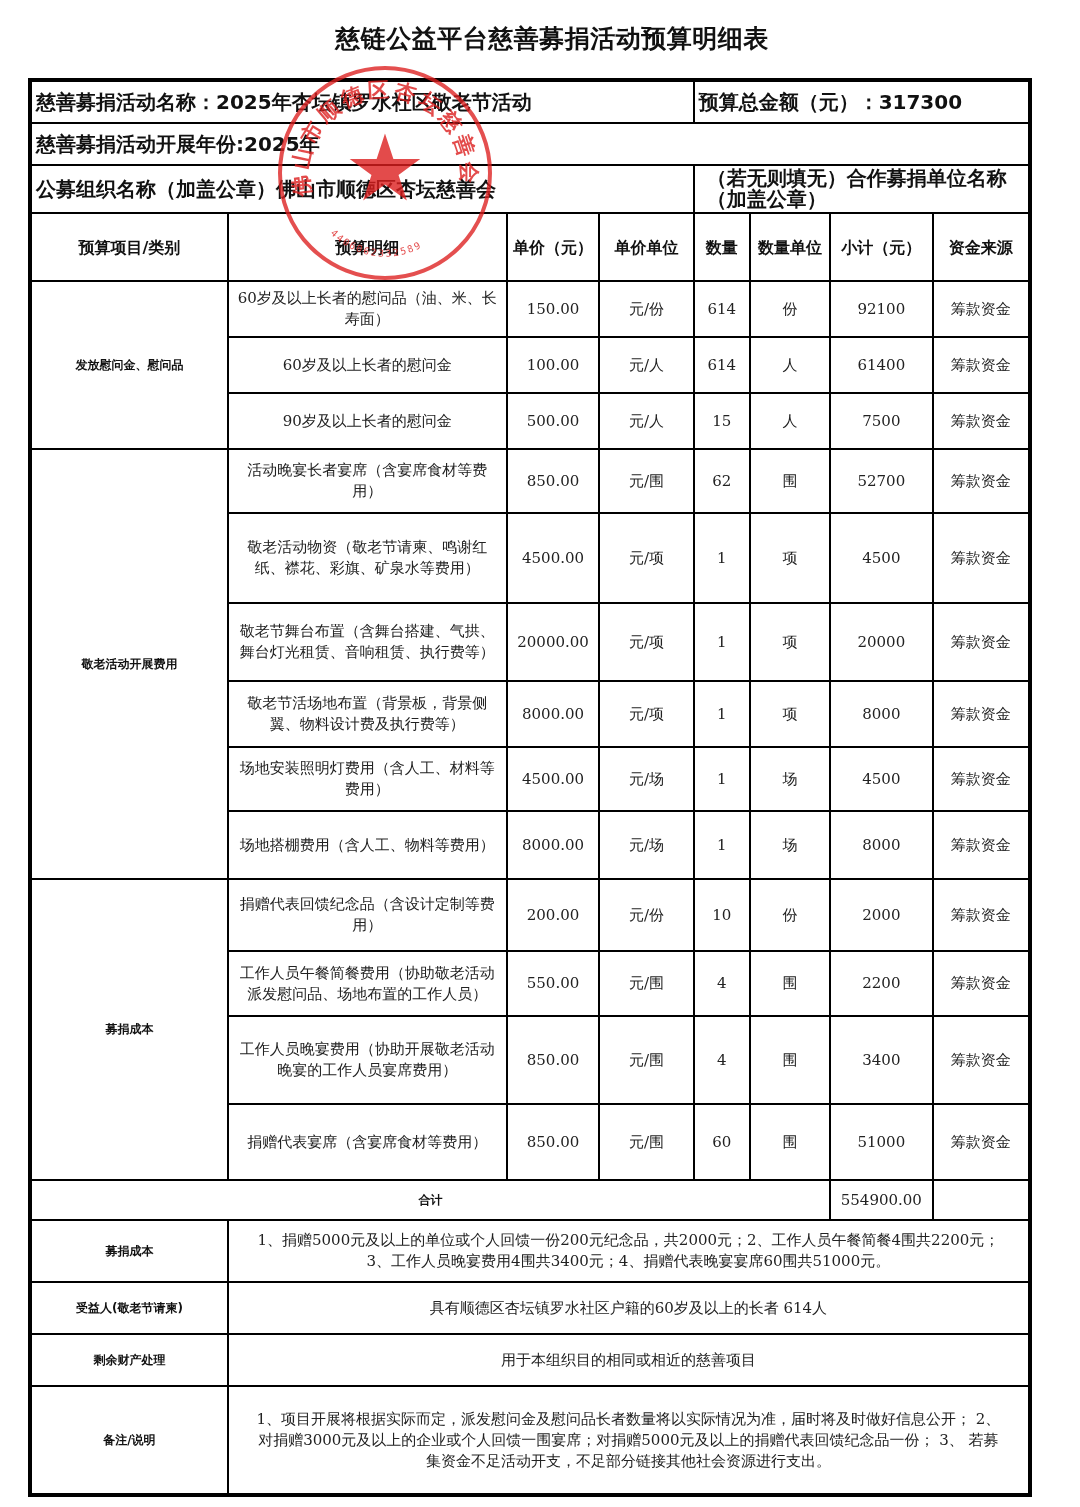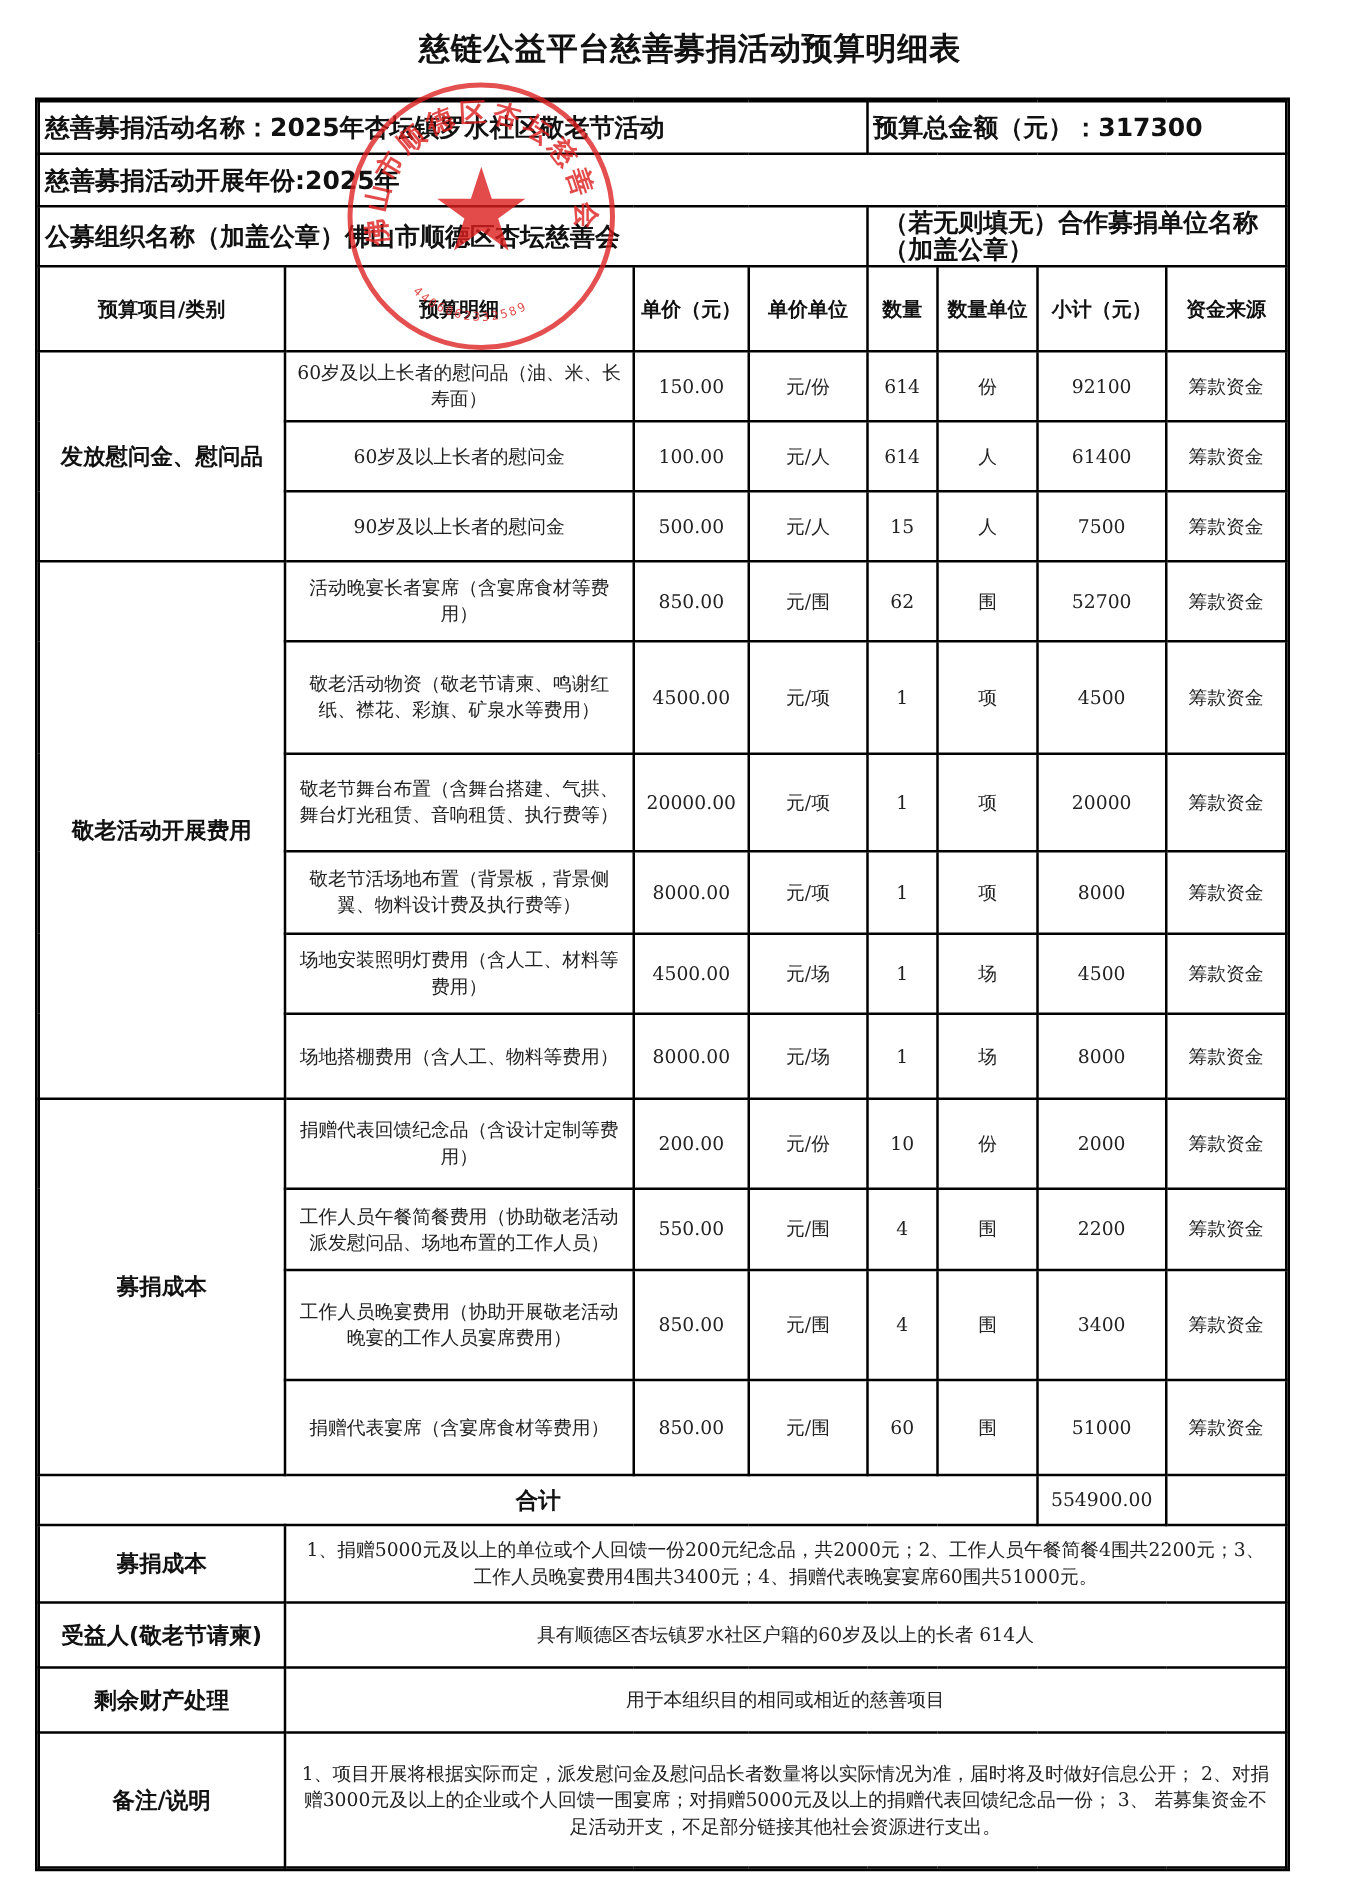--- a/index.html
+++ b/index.html
@@ -14,38 +14,38 @@
     .sheet {
       position: absolute; left: 28px; top: 78px; width: 1004px;
       border: 2px solid #000; box-sizing: border-box;
     }
     table { border-collapse: collapse; width: 100%; table-layout: fixed; }
     td {
       border: 2px solid #000; padding: 2px 4px; text-align: center; vertical-align: middle;
       font-size: 15px; line-height: 21px; box-sizing: border-box;
     }
     .serif { font-family: "DejaVu Serif", "Liberation Serif", serif; font-size: 15px; color: #222; }
-    .bold { font-weight: bold; font-size: 18px; }
+    .bold { font-weight: bold; font-size: 12px; }
     .info td { font-weight: bold; font-size: 20px; text-align: left; height: 42px; }
     .info-row3 td { height: 40px; }
     .hdr td { font-weight: bold; font-size: 16px; height: 68px; }
     .tot td { height: 40px; margin-top: 20px; }
     .stamp {
       position: absolute; left: 278px; top: 66px; width: 214px; height: 214px;
       border: 4px solid rgba(220,30,30,0.78); border-radius: 50%; box-sizing: border-box;
       pointer-events: none;
     }
     .stamp .star {
       position: absolute; left: 50%; top: 50%; transform: translate(-50%,-54%);
       color: rgba(220,30,30,0.8); font-size: 92px; line-height: 92px;
     }
     .stamp .ring-text {
       position: absolute; left: 0; top: 0; width: 100%; height: 100%;
     }
-    .note { text-align: center; padding: 8px 12px; }
+    .note { text-align: center; padding: 8px 24px; }
   </style>
 </head>
 <body>
 
 <div class="title">慈链公益平台慈善募捐活动预算明细表</div>
 
 <div class="sheet">
   <table>
     <colgroup>
       <col style="width:196px">

